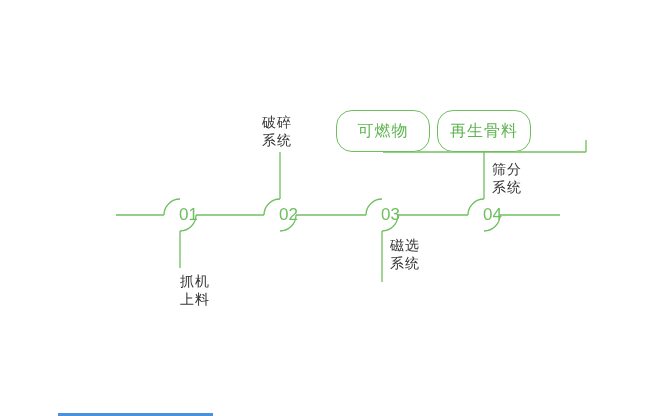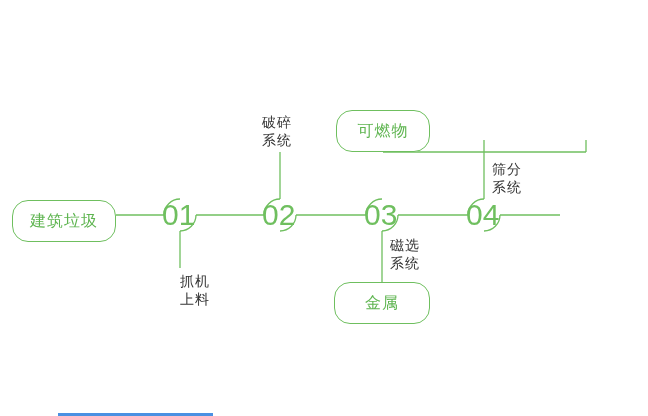--- a/index.html
+++ b/index.html
@@ -30,22 +30,22 @@
     font-size: 16px;
     display: flex;
     align-items: center;
     justify-content: center;
     letter-spacing: 1px;
     background: #ffffff;
   }
   .step-number {
     position: absolute;
     width: 36px;
-    text-align: left;
-    font-size: 30px;
+    text-align: right;
+    font-size: 17px;
     color: #6fbf5f;
     line-height: 24px;
   }
   .proc-label {
     position: absolute;
     font-size: 14px;
     line-height: 18px;
     color: #333333;
     white-space: pre-line;
     letter-spacing: 1px;
@@ -92,35 +92,34 @@
     <path d="M382 231 V282"></path>
 
     <path d="M484 199 V152"></path>
 
     <path d="M383 152 H586"></path>
     <path d="M383 152 V140"></path>
     <path d="M484 152 V140"></path>
     <path d="M586 152 V140"></path>
   </svg>
 
-  <div class="pill" style="left:12px; top:200px; width:104px;">建筑垃圾</div>
 
   <div class="step-number" style="left:162px; top:203px;">01</div>
   <div class="step-number" style="left:262px; top:203px;">02</div>
   <div class="step-number" style="left:364px; top:203px;">03</div>
   <div class="step-number" style="left:466px; top:203px;">04</div>
 
   <div class="proc-label" style="left:180px; top:272px;">抓机
 上料</div>
   <div class="proc-label" style="left:262px; top:113px;">破碎
 系统</div>
   <div class="proc-label" style="left:390px; top:236px;">磁选
 系统</div>
   <div class="proc-label" style="left:492px; top:160px;">筛分
 系统</div>
 
-  <div class="pill" style="left:334px; top:282px; width:96px;">金属</div>
 
   <div class="pill" style="left:336px; top:110px; width:94px;">可燃物</div>
+  <div class="pill" style="left:437px; top:110px; width:94px;">再生骨料</div>
 
   <div class="bottom-bar"></div>
 
 </div>
 
 </body></html>

